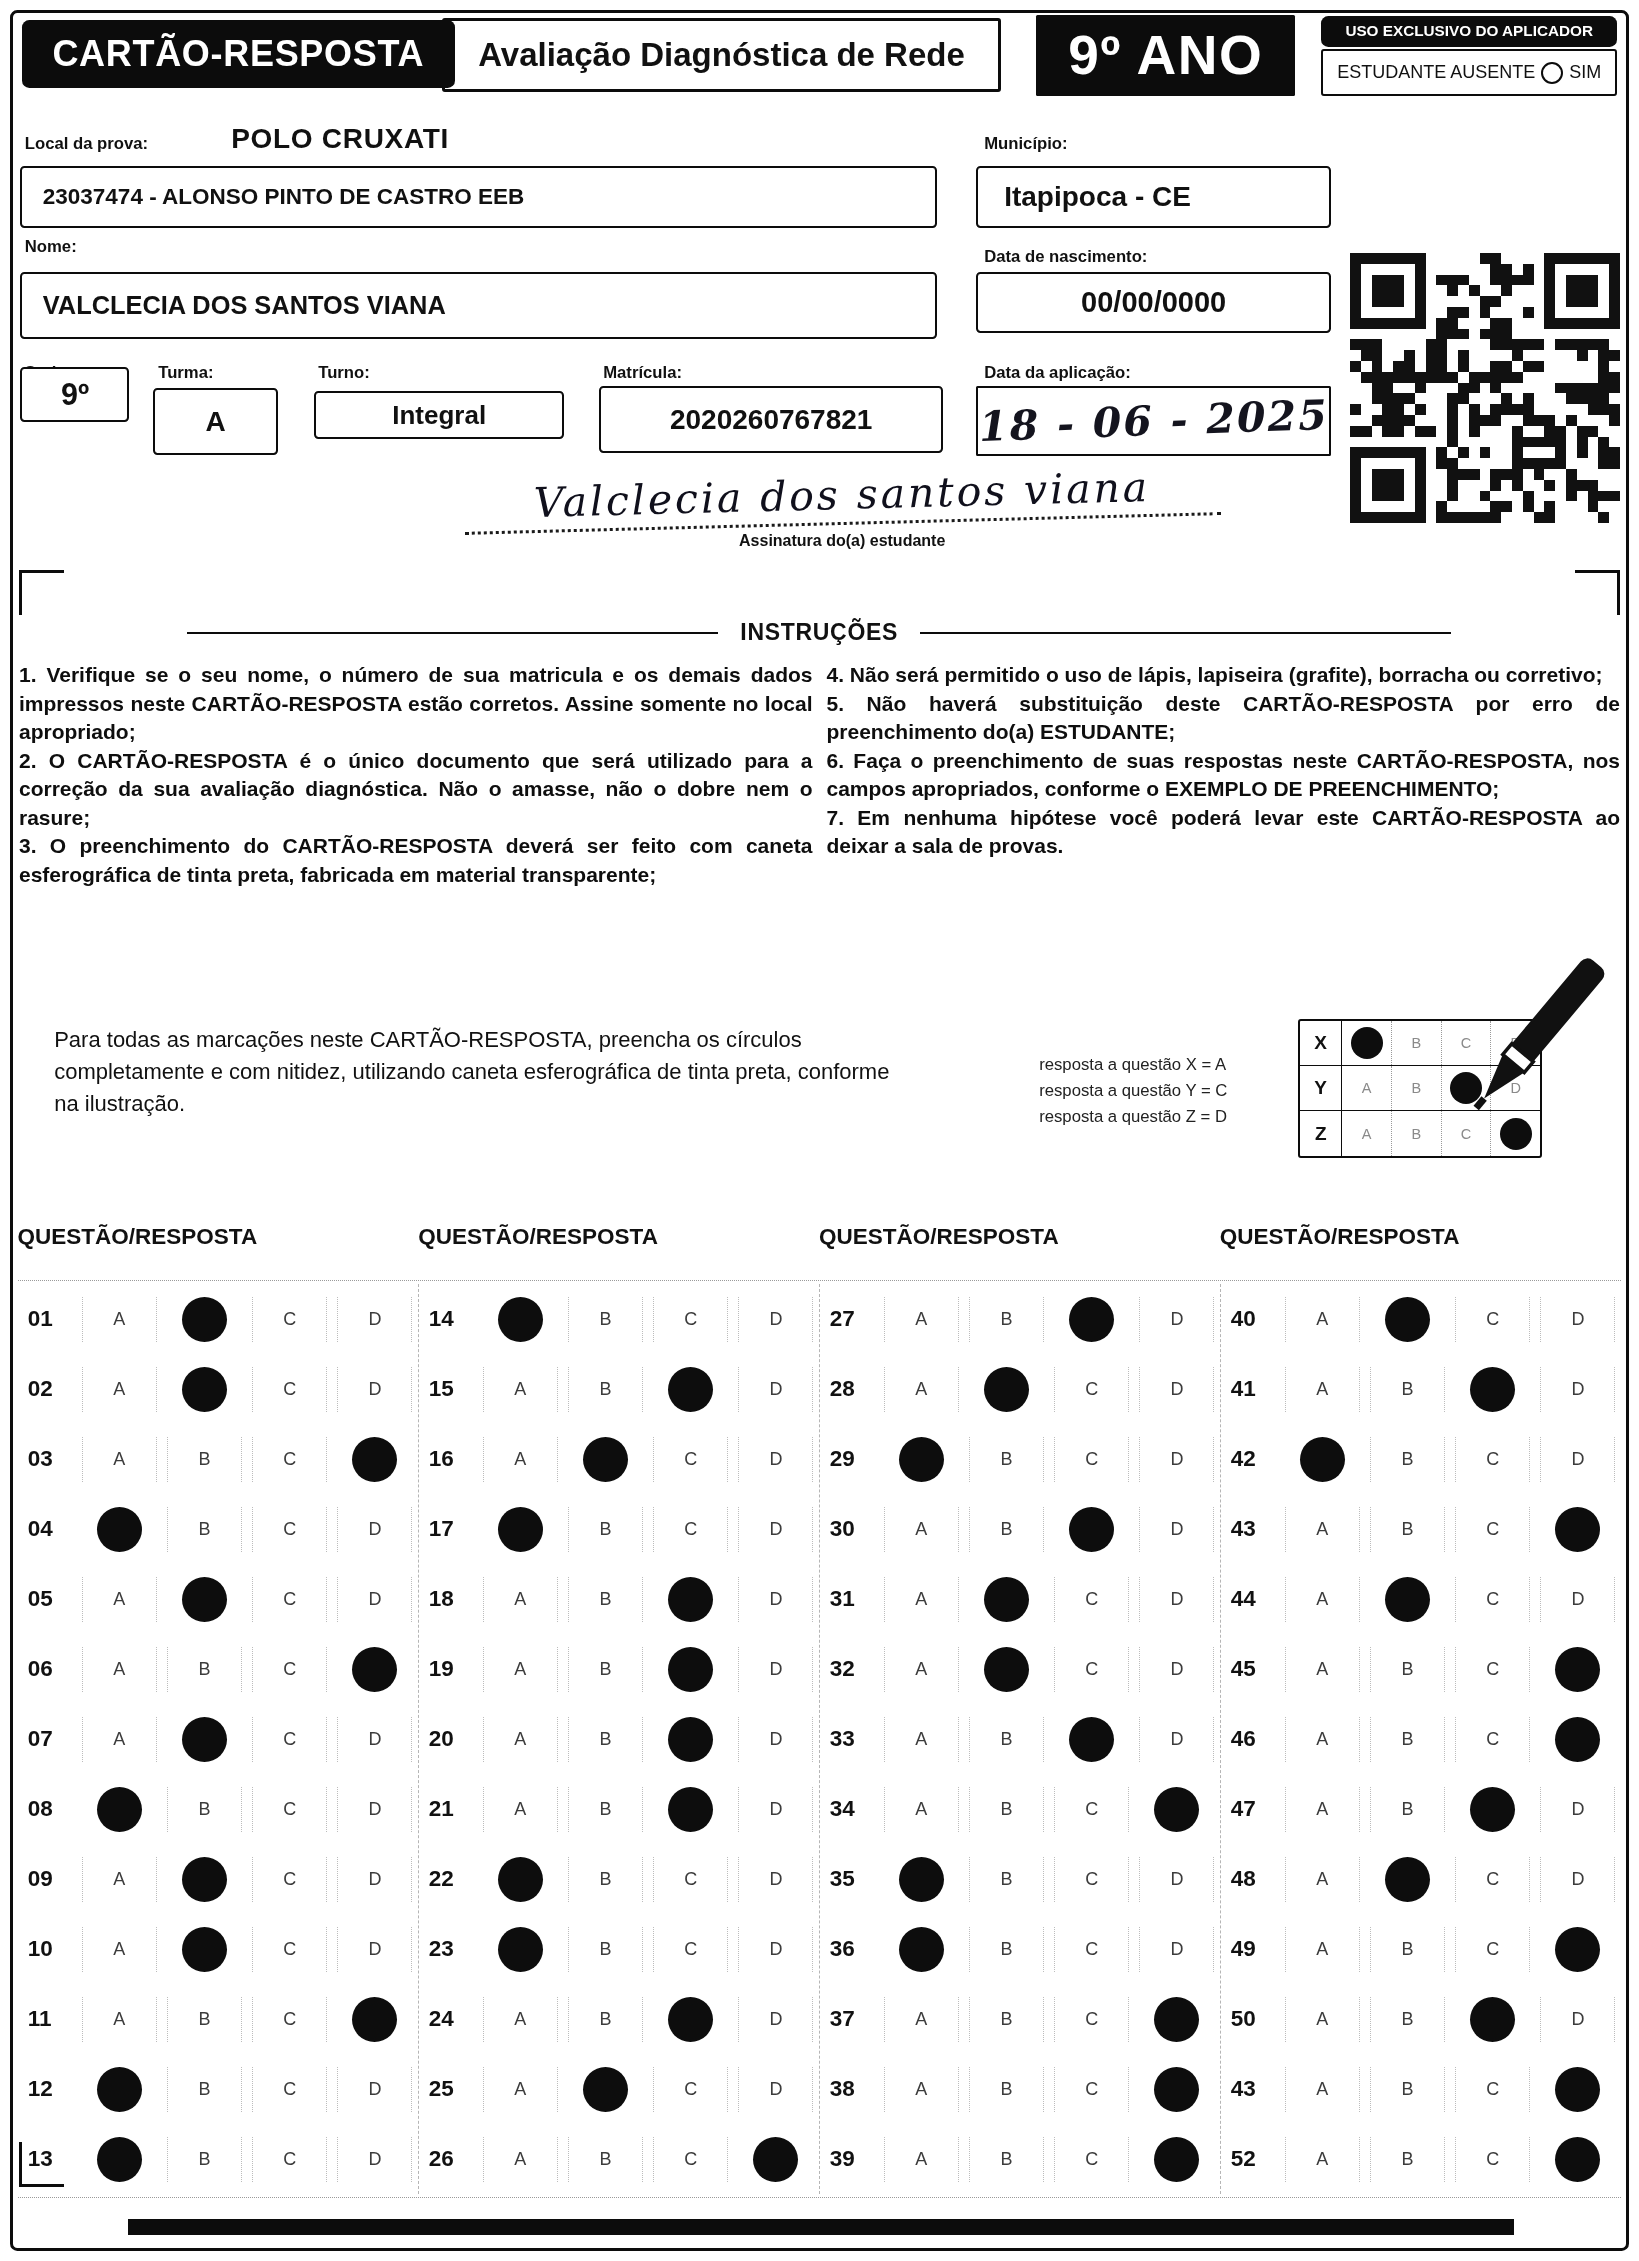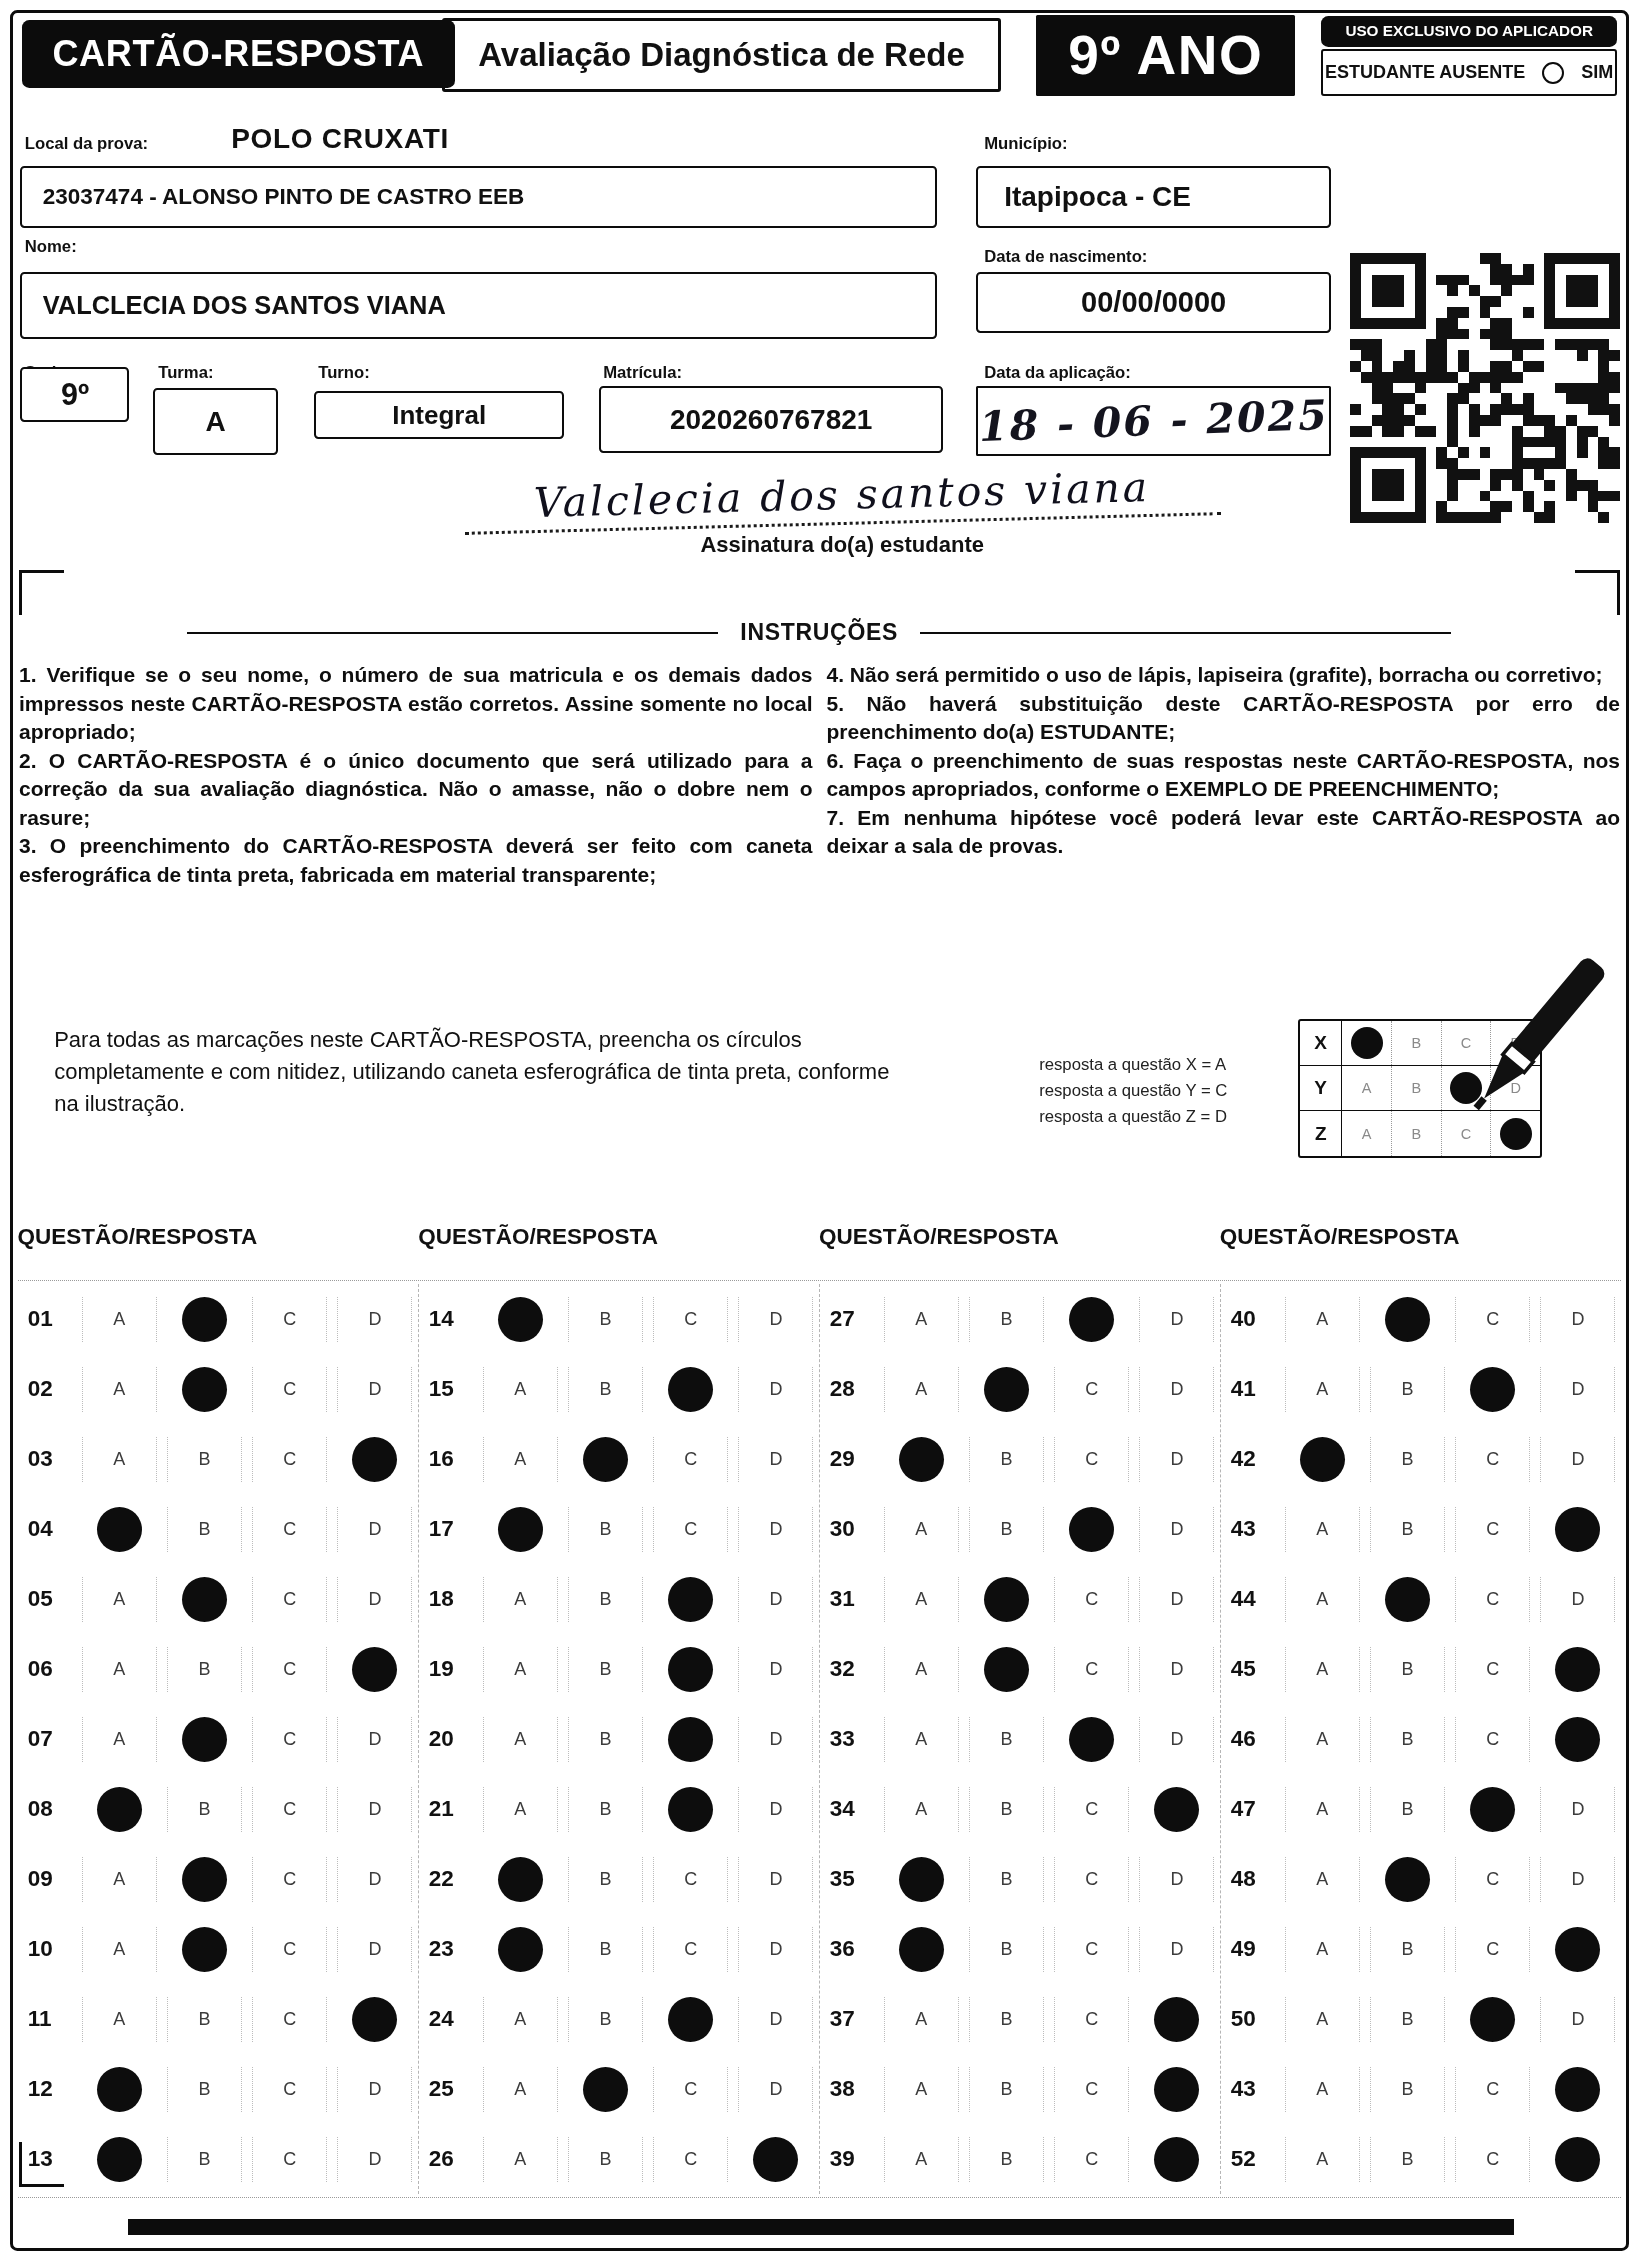--- a/index.html
+++ b/index.html
@@ -17,41 +17,41 @@
                 border: 3.6px solid #0c0c0c; border-radius: 2.9px; padding: 0 33px;
                 font-size: 33px; font-weight: bold; }
   .grade-box  { position: absolute; left: 1023px; top: 1.5px; height: 81px; line-height: 81px;
                 padding: 0 32px; font-size: 55px; font-weight: bold; background: #0c0c0c;
                 color: #fff; border-radius: 1.5px; letter-spacing: 1.5px; }
   .applicator-bar { position: absolute; left: 1308px; top: 2.9px; width: 296px; height: 30.5px;
                 line-height: 30.5px; text-align: center; background: #0c0c0c; color: #fff;
                 font-size: 15.3px; font-weight: bold; border-radius: 7.3px; }
   .absent-box { position: absolute; left: 1308px; top: 36px; width: 296px; height: 47px;
                 border: 2.9px solid #0c0c0c; border-radius: 2.9px; display: flex; align-items: center;
-                justify-content: center; gap: 17px; font-size: 18px; font-weight: bold; }
+                justify-content: center; gap: 6px; font-size: 18px; font-weight: normal; }
   .absent-circle { width: 22px; height: 22px; border: 2.2px solid #0c0c0c; border-radius: 50%;
                 display: inline-block; }
 
   
   .lbl  { position: absolute; font-size: 16.7px; font-weight: bold; }
   .bigval { position: absolute; font-size: 28px; font-weight: bold; letter-spacing: 0.7px; }
   .fbox { position: absolute; border: 2.9px solid #0c0c0c; border-radius: 4.4px; background: #fff;
           display: flex; align-items: center; font-weight: bold; }
   .fbox.padded { padding-left: 20.3px; }
   .fbox.centered { justify-content: center; }
   .hand { font-family: "DejaVu Serif", serif; font-style: italic; font-weight: bold;
           color: #14141e; transform: rotate(-2deg); letter-spacing: 2.2px; }
 
   .qr { position: absolute; left: 1337px; top: 240px; width: 270px; height: 270px; }
 
   .signature { position: absolute; left: 451px; top: 458px; width: 756px; text-align: center; }
   .sig-text { display: block; font-family: "DejaVu Serif", serif; font-style: italic;
               font-size: 41px; letter-spacing: 2.9px; color: #10101c; transform: rotate(-1.5deg);
               border-bottom: 3.6px dotted #1a1a1a; padding-bottom: 2.9px; }
-  .sig-caption { font-size: 22px; font-weight: bold; margin-top: 7.3px; }
+  .sig-caption { font-size: 16px; font-weight: bold; margin-top: 7.3px; }
 
   
   .corner { position: absolute; width: 45px; height: 45px; }
   .corner.tl { left: 5.8px;  top: 557px; border-top: 3.6px solid #0c0c0c; border-left: 3.6px solid #0c0c0c; }
   .corner.tr { right: 5.8px; top: 557px; border-top: 3.6px solid #0c0c0c; border-right: 3.6px solid #0c0c0c; }
   .corner.bl { left: 5.8px;  top: 2129px; border-bottom: 3.6px solid #0c0c0c; border-left: 3.6px solid #0c0c0c; }
 
   
   .instr-title-row { position: absolute; left: 174px; top: 606px; width: 1264px;
                      display: flex; align-items: center; gap: 22px; }

